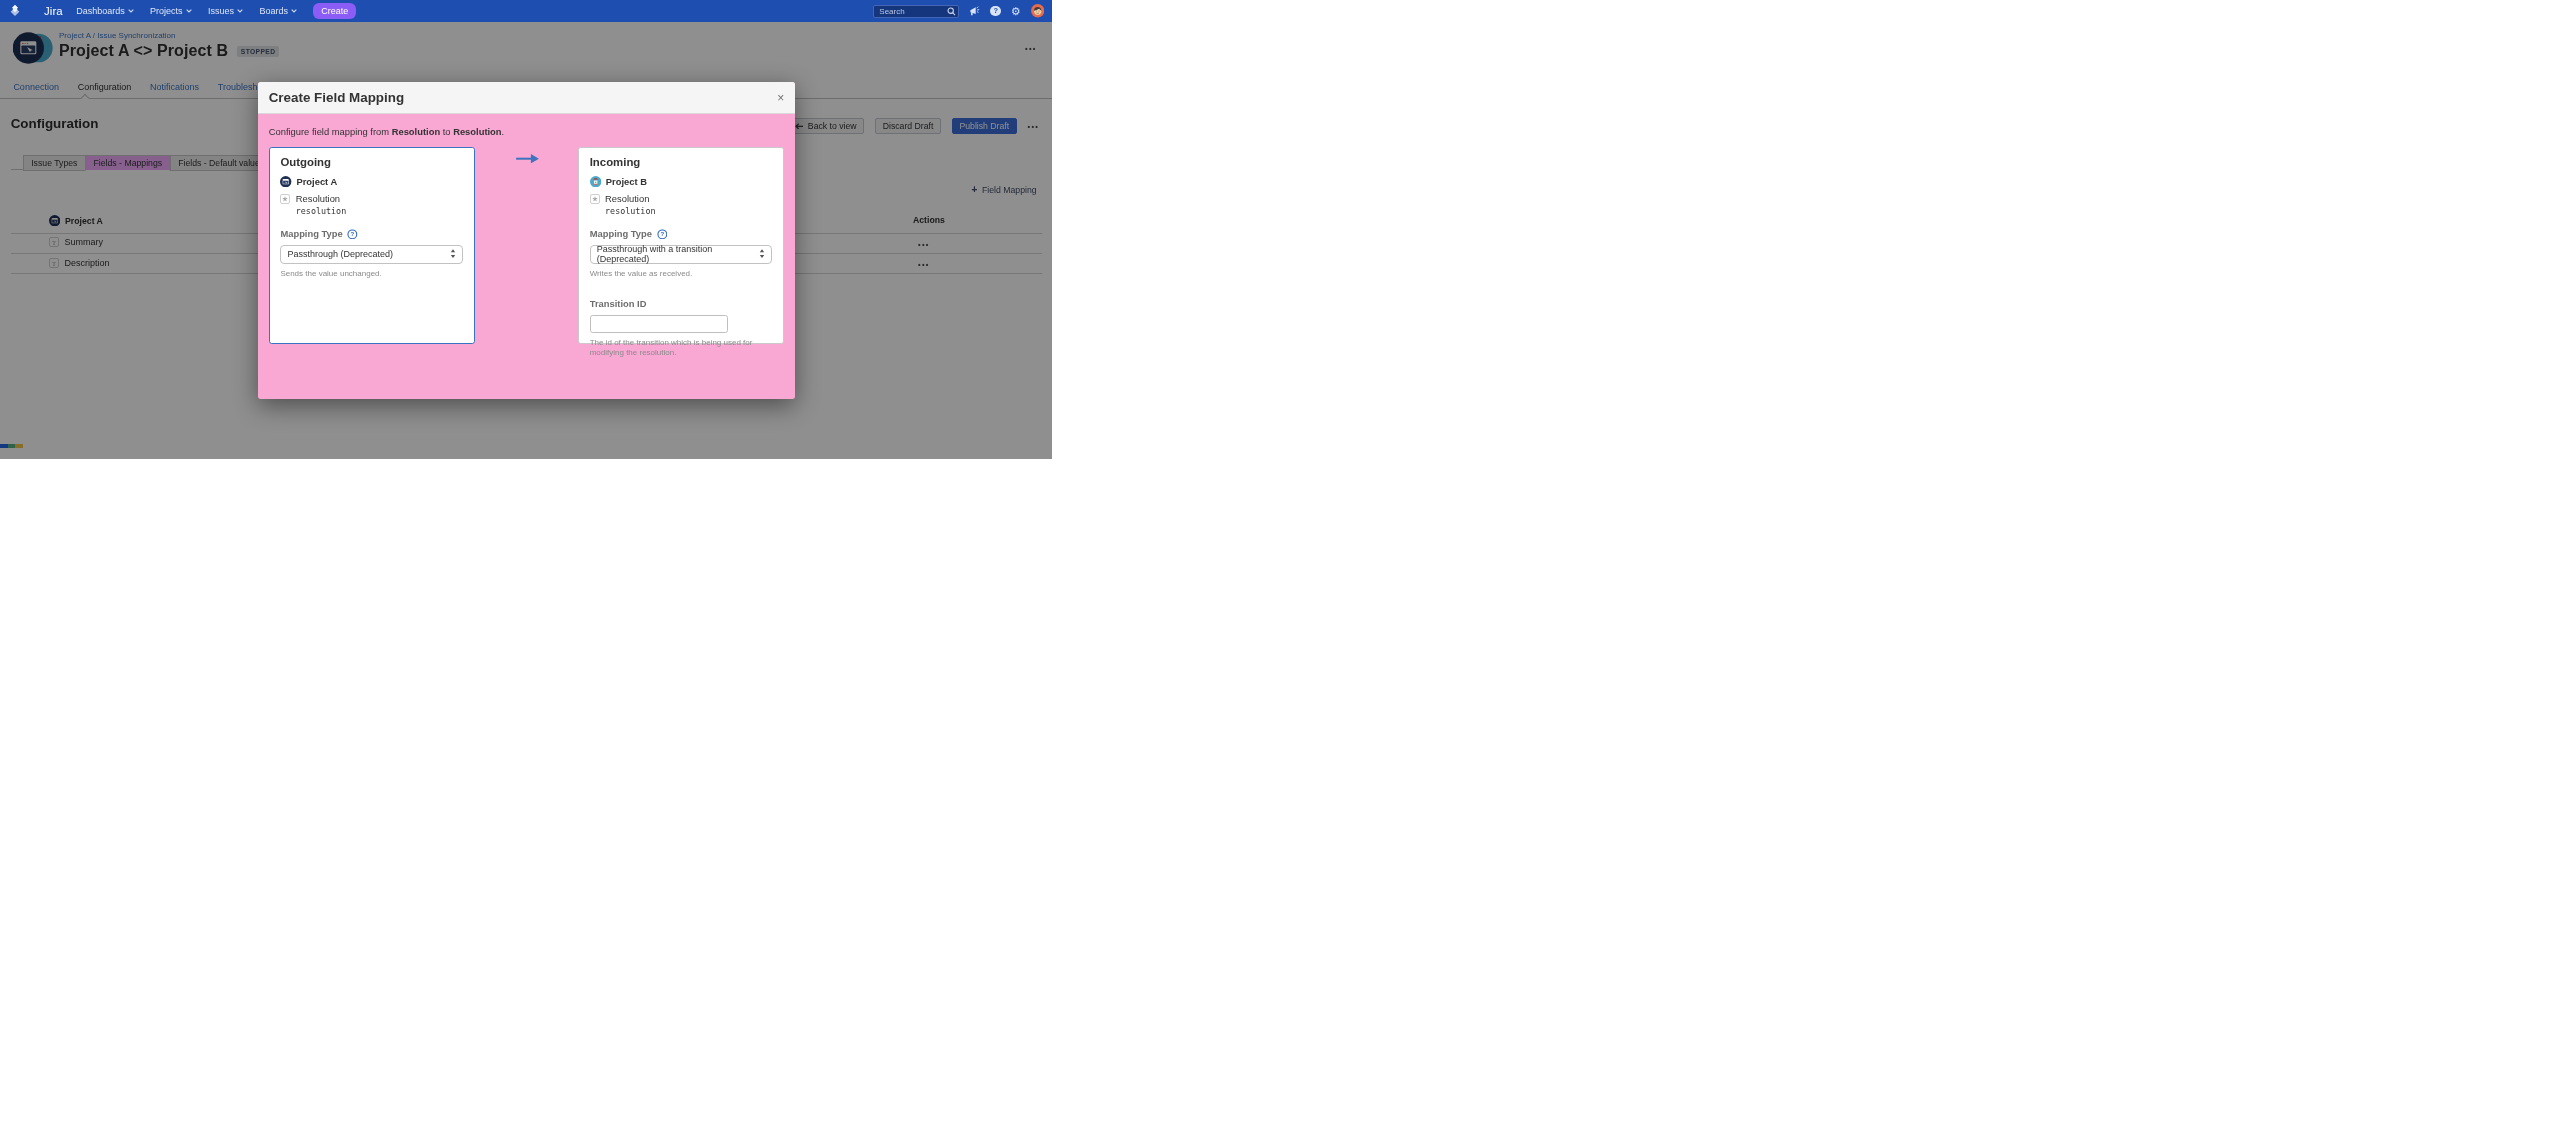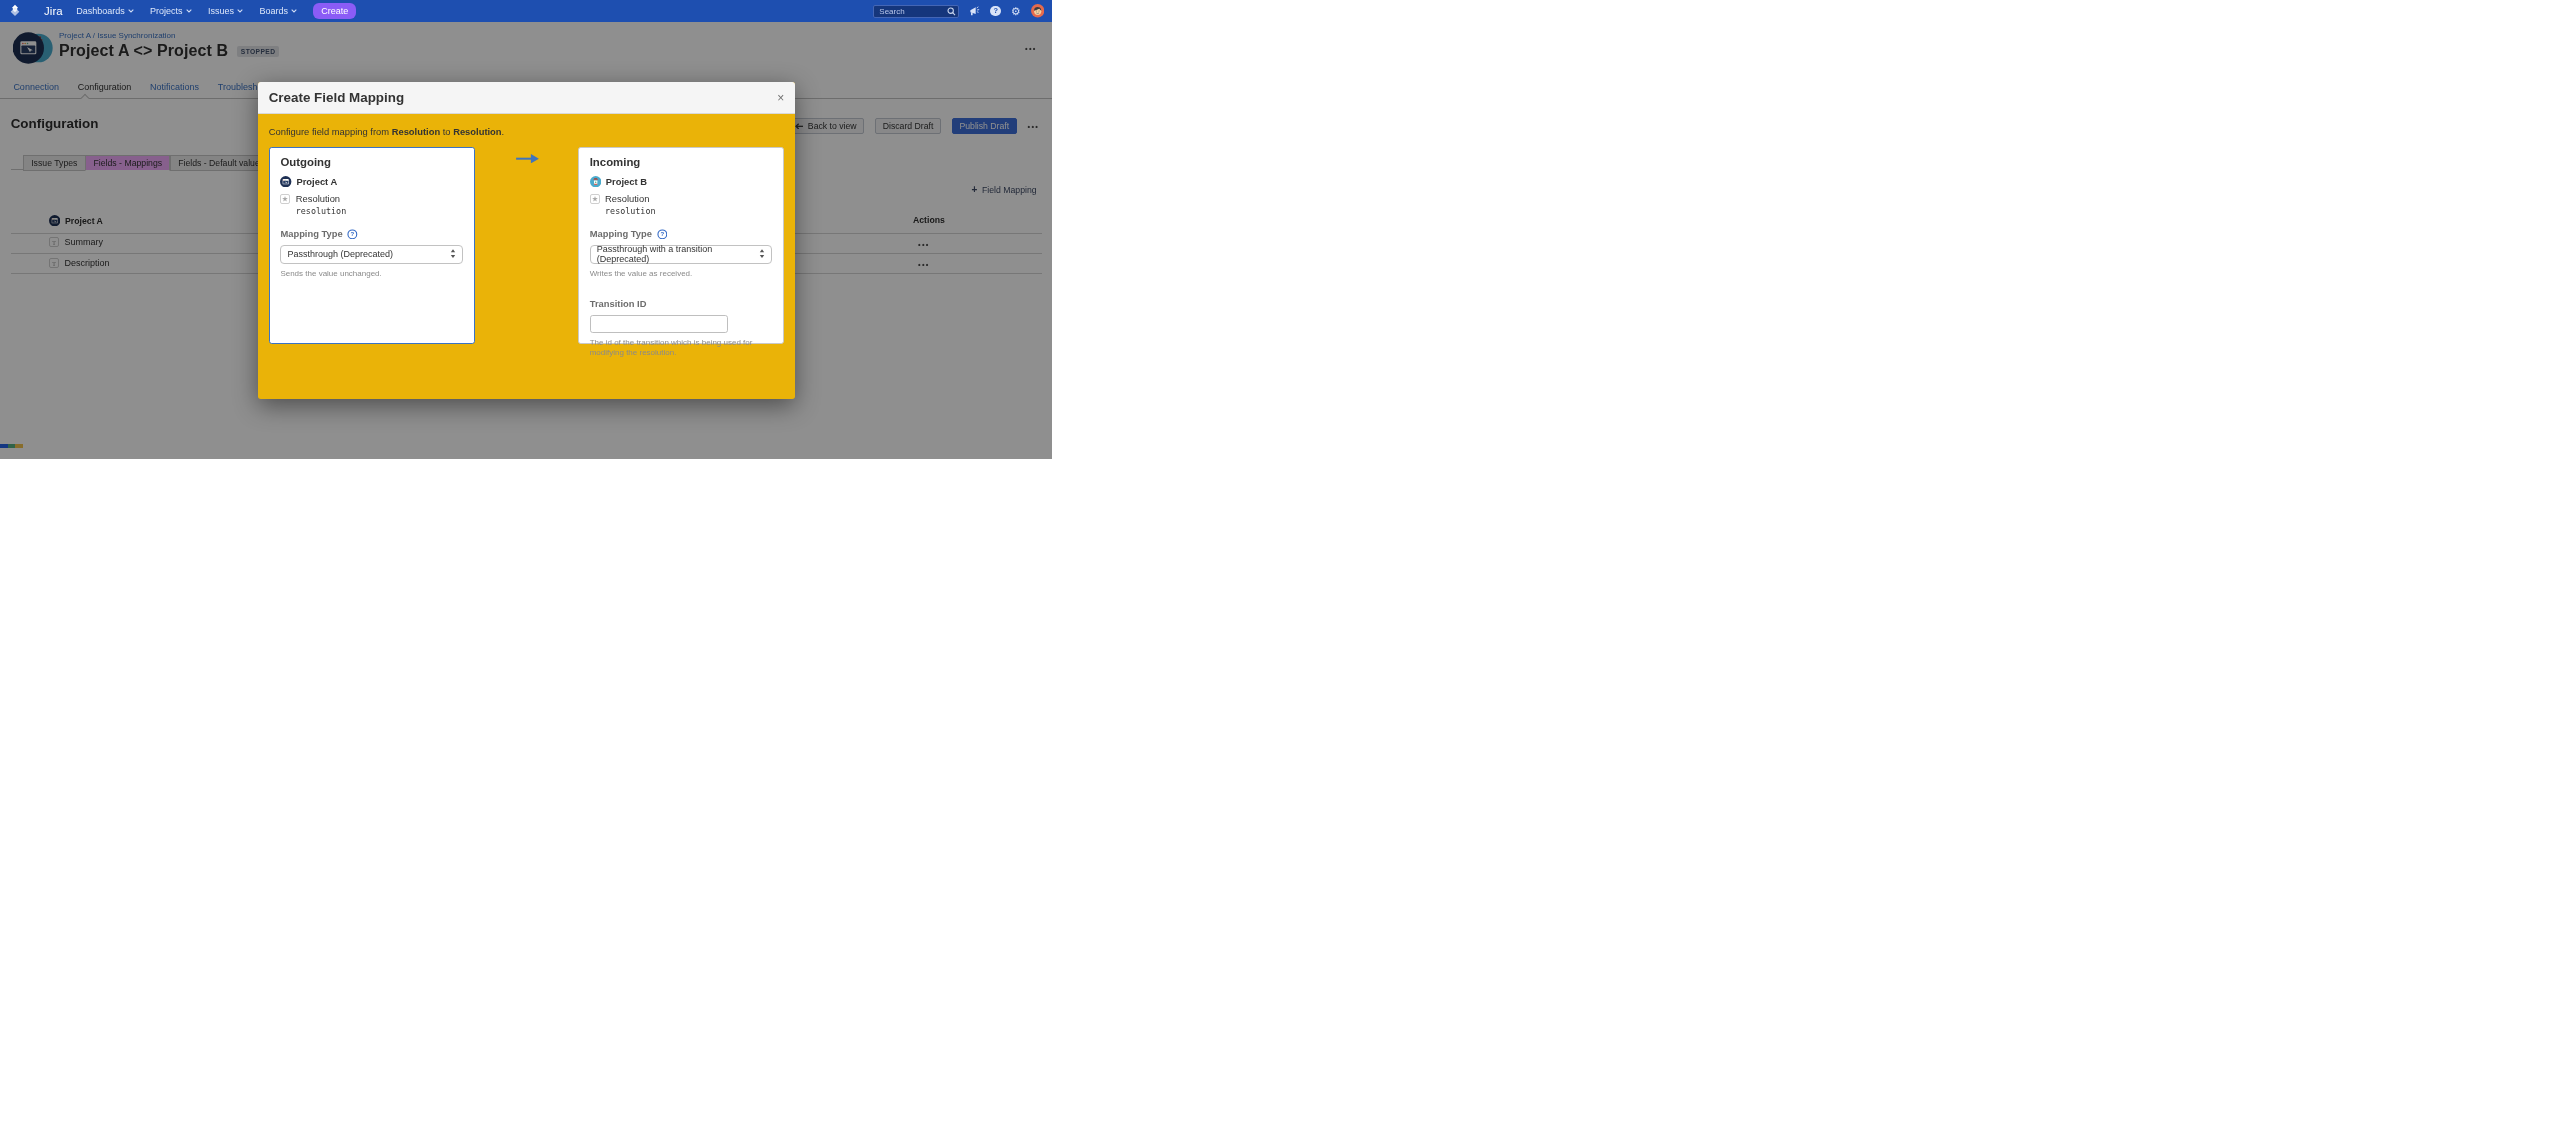--- a/index.html
+++ b/index.html
@@ -72,21 +72,21 @@
        display:flex;align-items:center;justify-content:center;flex:0 0 auto;}
 
   .bottom-logo{position:absolute;left:0;top:422px;display:flex;}
   .logo-block{width:7.6px;height:4.4px;}
 
   
   .overlay{position:absolute;left:0;top:22px;width:1052px;height:437px;
        background:rgba(0,0,0,0.44);z-index:10;}
 
   
-  .modal{position:absolute;left:258px;top:82px;width:537px;height:317px;background:#eab308;
+  .modal{position:absolute;left:258px;top:82px;width:537px;height:317px;background:#f9a8d4;
        border-radius:2.7px;box-shadow:0 6.7px 24px rgba(0,0,0,.45);z-index:20;}
   .modal-header{position:absolute;left:0;top:0;width:537px;height:32px;background:#f5f5f5;
        border-bottom:0.7px solid #d9d9d9;border-radius:2.7px 2.7px 0 0;display:flex;align-items:center;
        padding:0 10.7px;}
   .modal-title{font-size:13.4px;font-weight:600;color:#333;}
   .modal-close{margin-left:auto;font-size:12px;color:#707070;cursor:pointer;line-height:12px;}
   .modal-intro{position:absolute;left:10.7px;top:44px;font-size:9.4px;color:#333;}
   .modal-intro b{font-weight:bold;}
 
   .panel{position:absolute;top:65px;width:206px;height:197px;border-radius:2.7px;

